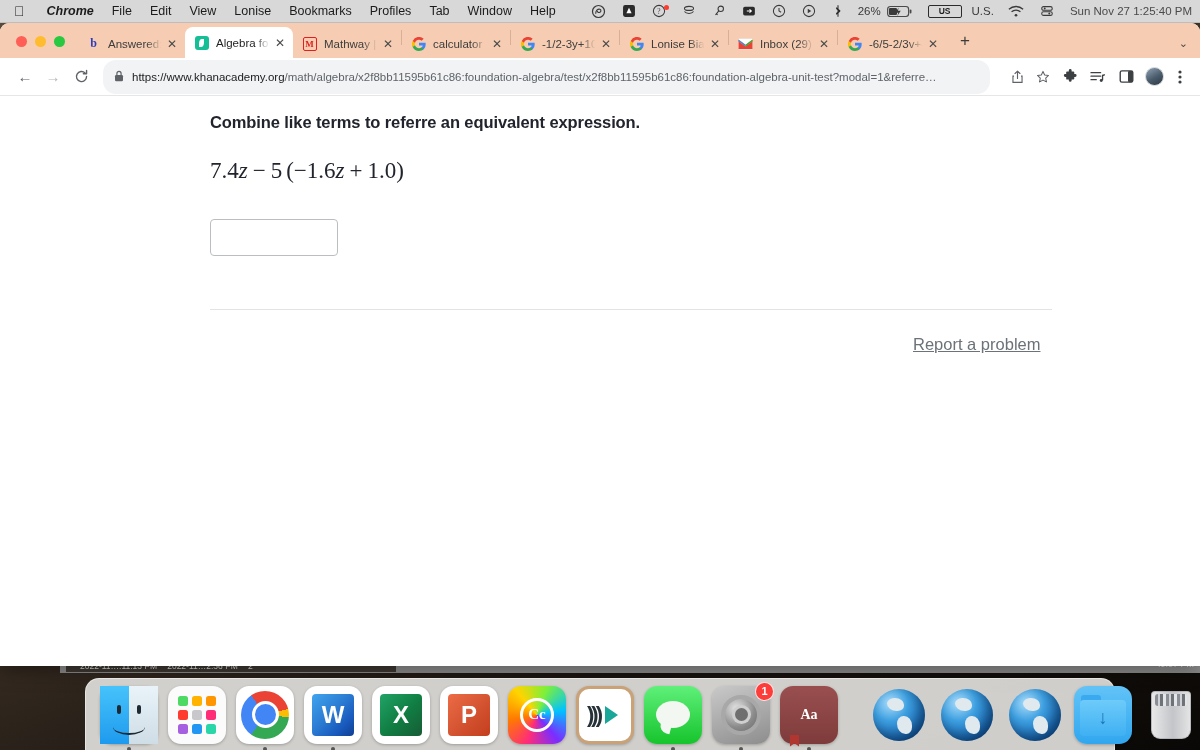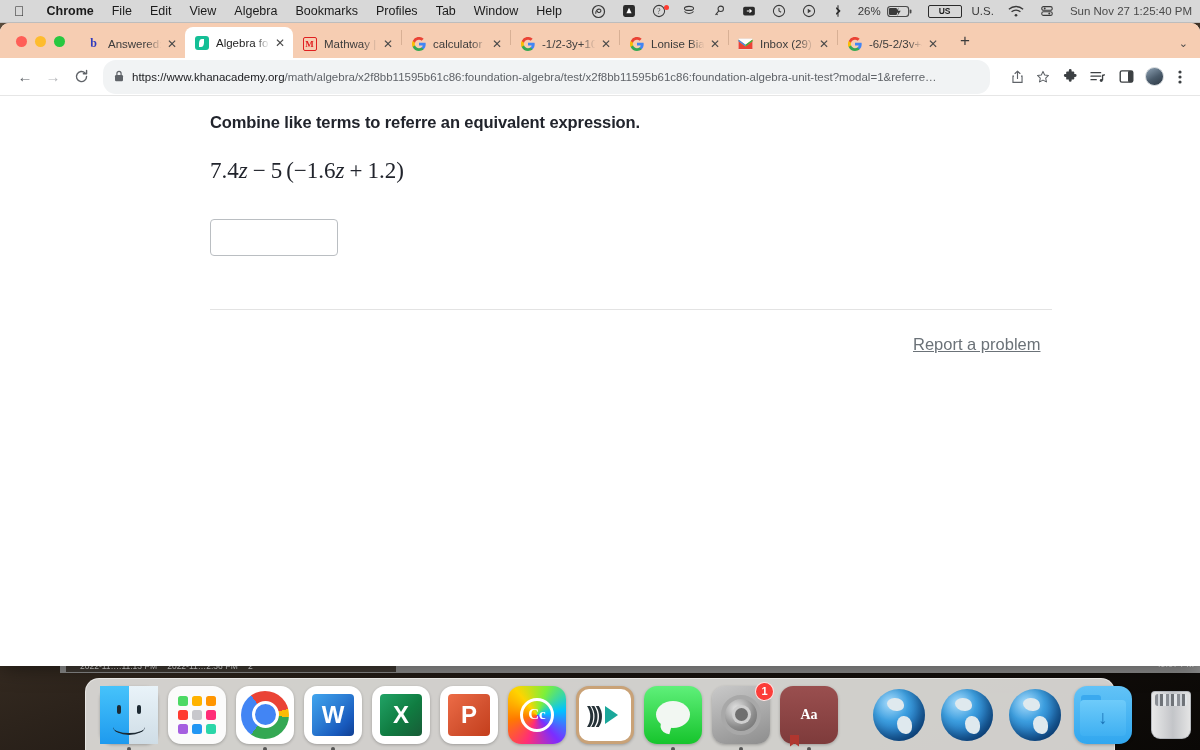--- a/index.html
+++ b/index.html
@@ -18,21 +18,21 @@
   .menubar {
     position: absolute; top: 0; left: 0; width: 1200px; height: 23px;
     background: #d8d8d8;
     display: flex; align-items: center;
     font-size: 12.5px; color: #1b1b1b;
     border-bottom: 1px solid #bdbdbd;
     z-index: 40;
   }
   .apple-logo { margin: 0 13px 0 14px; font-size: 14px; line-height: 1; }
   .menubar-item { padding: 0 9px; white-space: nowrap; }
-  .menubar-item.bold { font-weight: bold; }
+  .menubar-item.bold { font-weight: bold; font-style: italic; }
   .menubar-right {
     margin-left: auto; display: flex; align-items: center; gap: 0px;
     padding-right: 8px; font-size: 11.5px; color: #3a3a3a;
   }
   .mb-icon { padding: 0 8px; display: flex; align-items: center; position: relative; }
   .mb-icon svg { display: block; }
   .mb-text { padding: 0 6px; white-space: nowrap; }
   .mb-clock { padding-left: 8px; color: #4a4a4a; white-space: nowrap; text-align: center; }
   .reddot {
     position: absolute; top: 1px; right: 5px; width: 5px; height: 5px;
@@ -371,21 +371,21 @@
 <body>
 
 <div id="screen">
 
   <div class="menubar">
     <div class="apple-logo"></div>
     <div class="menubar-item bold">Chrome</div>
     <div class="menubar-item">File</div>
     <div class="menubar-item">Edit</div>
     <div class="menubar-item">View</div>
-    <div class="menubar-item">Algebra</div>
+    <div class="menubar-item">Lonise</div>
     <div class="menubar-item">Bookmarks</div>
     <div class="menubar-item">Profiles</div>
     <div class="menubar-item">Tab</div>
     <div class="menubar-item">Window</div>
     <div class="menubar-item">Help</div>
 
     <div class="menubar-right">
       <div class="mb-icon">
         <svg width="15" height="15" viewBox="0 0 16 16">
             <circle cx="8" cy="8" r="6.4" fill="none" stroke="#3a3a3a" stroke-width="1.3"></circle>
@@ -648,21 +648,21 @@
               <circle cx="2" cy="13" r="1.6" fill="#3c4043"></circle>
             </svg>
         </div>
       </div>
     </div>
 
     <div class="page">
       <div class="q-prompt">Combine like terms to referre an equivalent expression.</div>
 
       <div class="q-math">
-        <span>7.4</span><i>z</i><span class="op">−</span><span>5</span><span style="padding-left:4px">(</span><span>−</span><span>1.6</span><i>z</i><span class="op">+</span><span>1.2</span><span>)</span>
+        <span>7.4</span><i>z</i><span class="op">−</span><span>5</span><span style="padding-left:4px">(</span><span>−</span><span>1.6</span><i>z</i><span class="op">+</span><span>1.0</span><span>)</span>
       </div>
 
       <input class="answer-box" type="text" value="" placeholder="" style="">
 
       <div class="divider"></div>
       <div class="report-link">Report a problem</div>
     </div>
   </div>
 
   <div class="dock">

